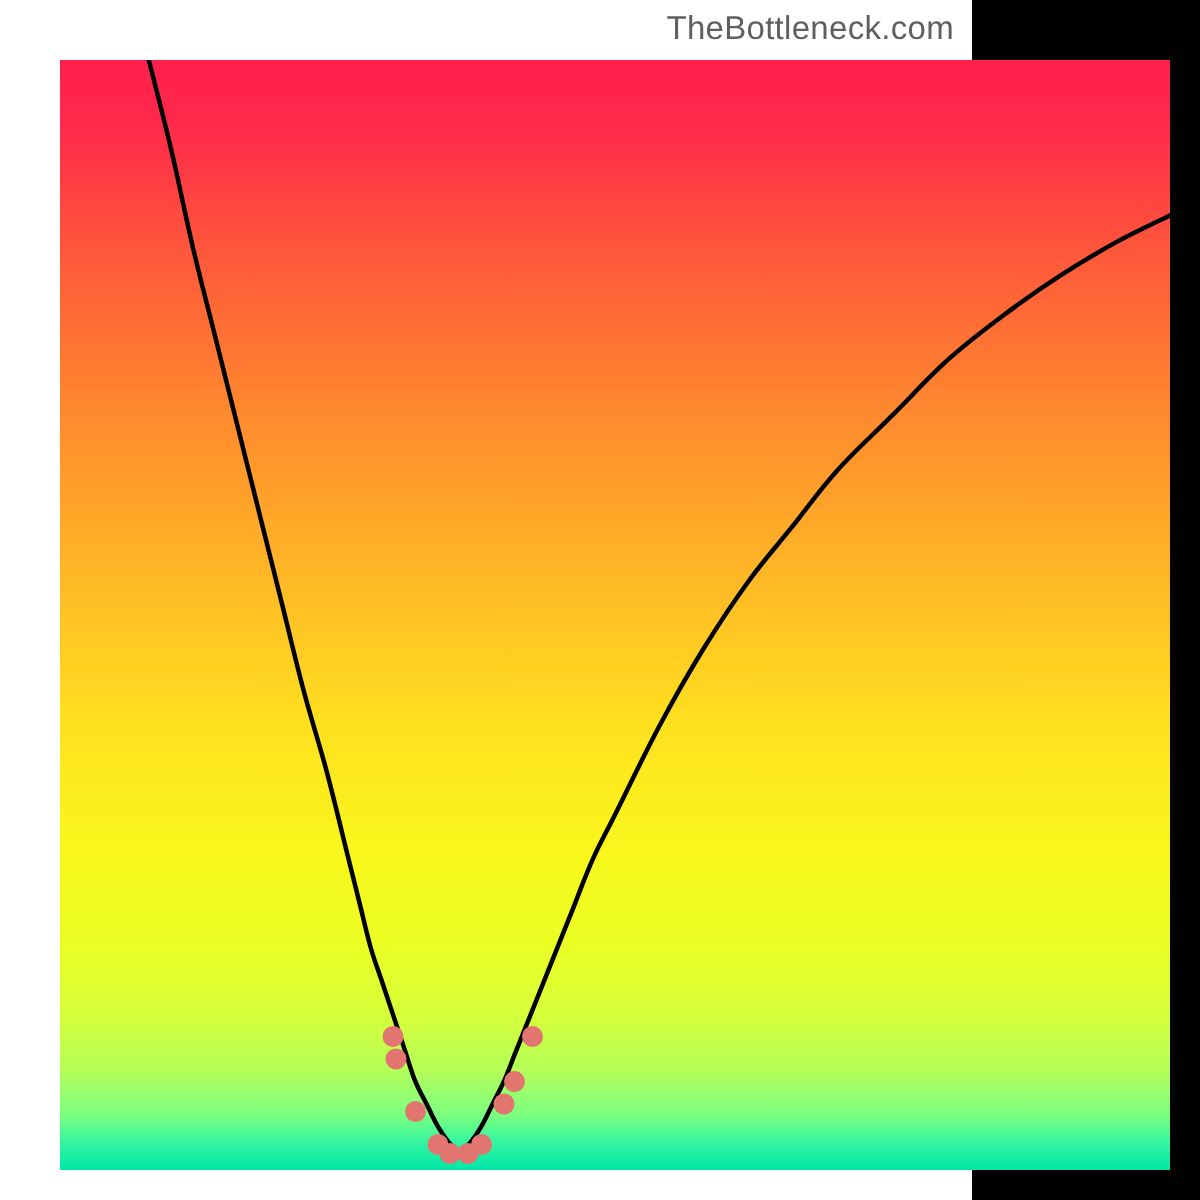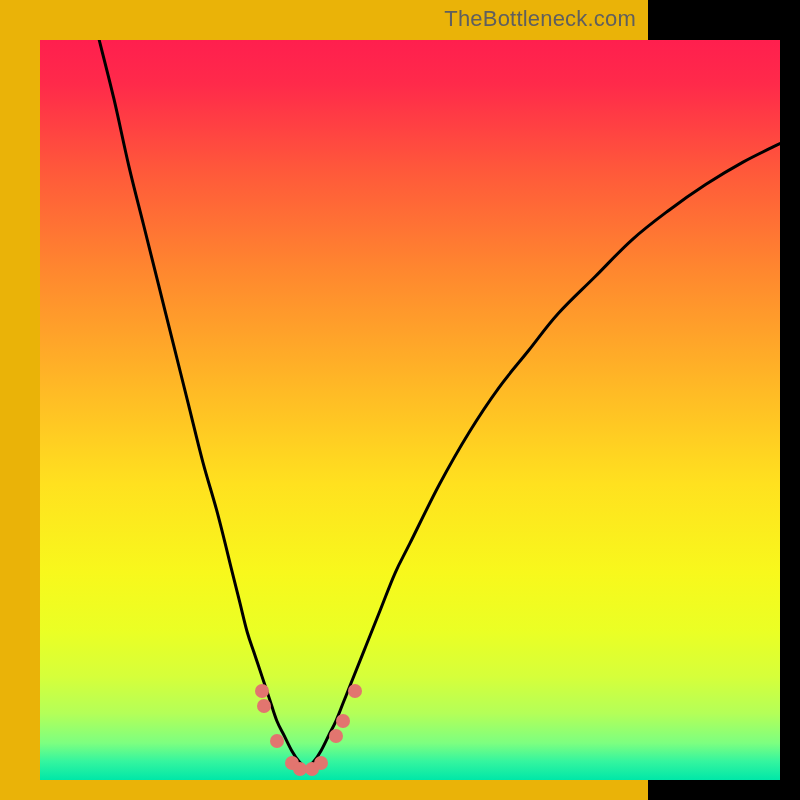--- a/index.html
+++ b/index.html
@@ -8,21 +8,21 @@
     width: 800px;
     height: 800px;
     background: #000;
     overflow: hidden;
     font-family: Arial, Helvetica, sans-serif;
   }
   .stage {
     position: relative;
     width: 648px;
     height: 800px;
-    background: #eab308;
+    background: #ffffff;
   }
   .plot-area {
     position: absolute;
     left: 40px;
     top: 40px;
     width: 740px;
     height: 740px;
     overflow: hidden;
   }
   .gradient {

